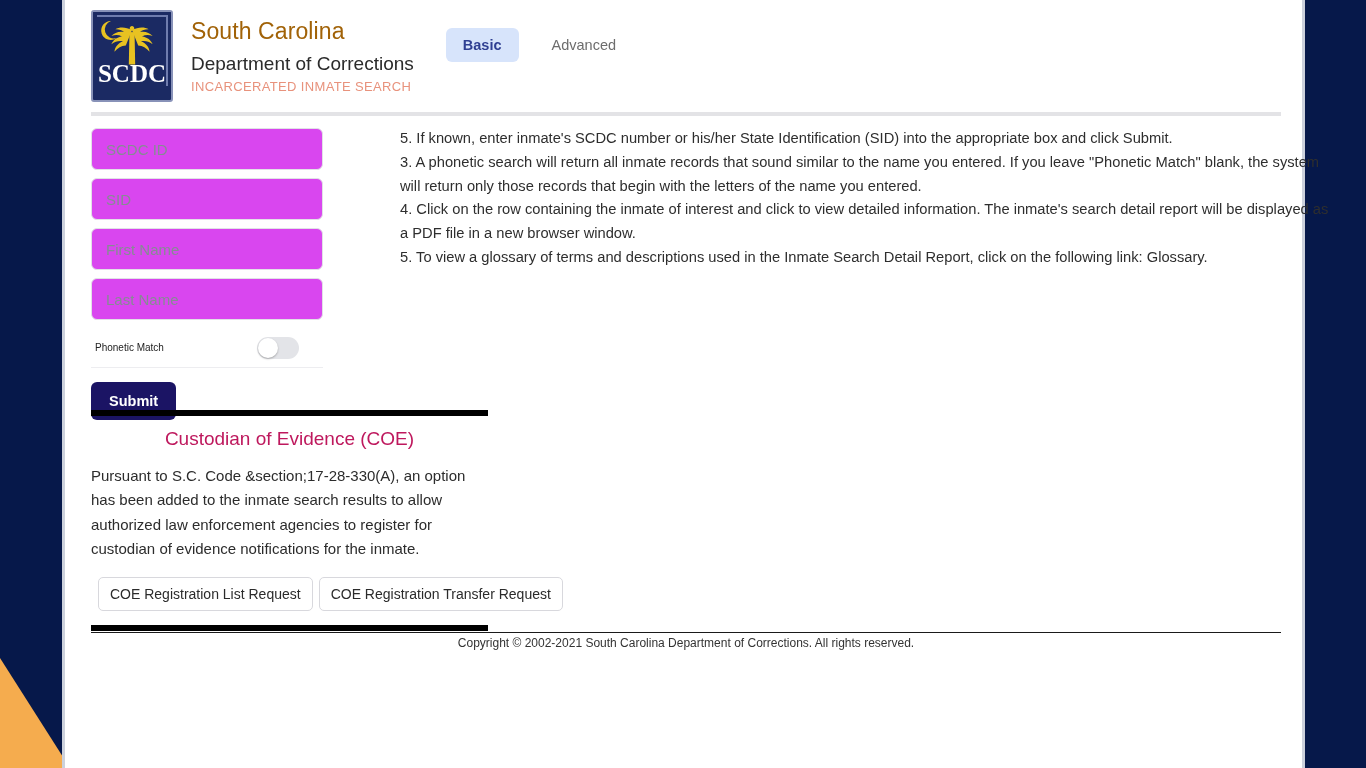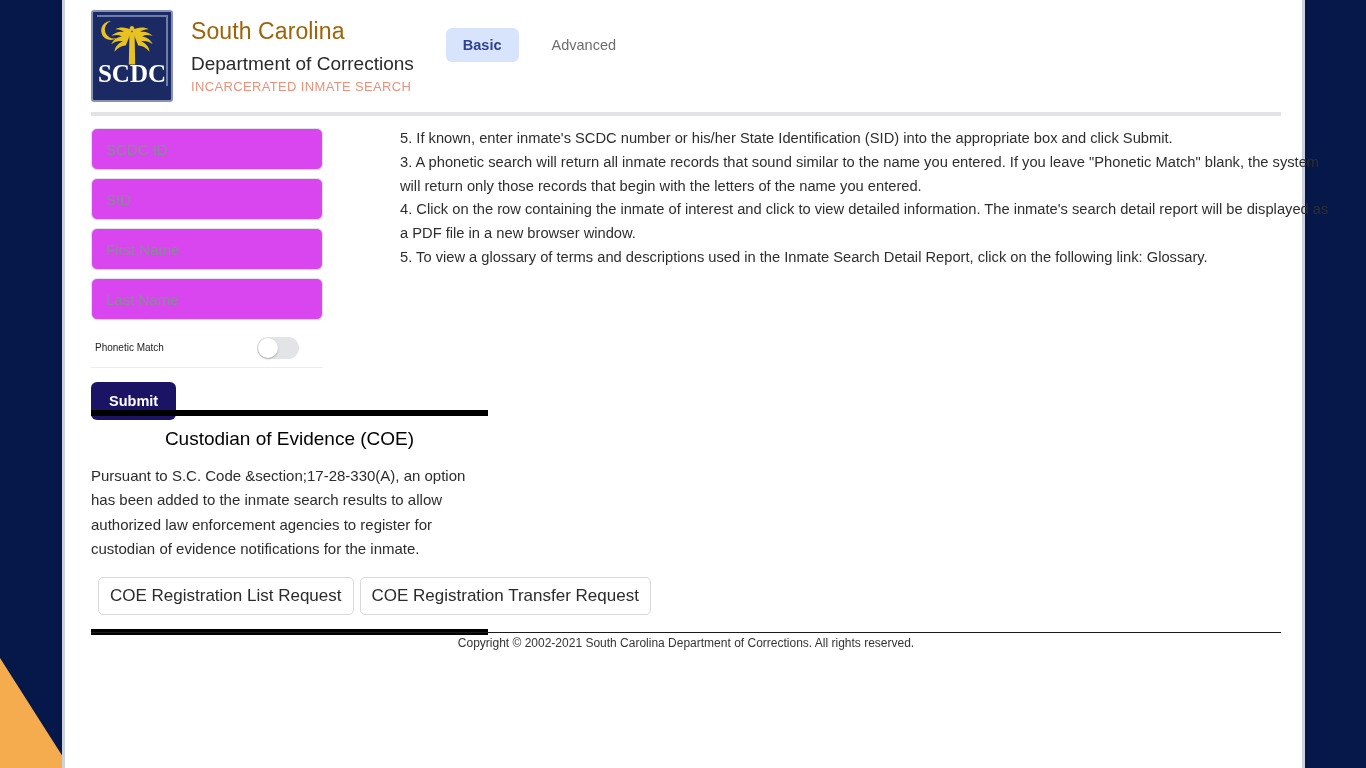--- a/index.html
+++ b/index.html
@@ -129,31 +129,31 @@
   
   #instructions {
     position: absolute; left: 335px; top: 127px; width: 935px;
     font-size: 14.7px; color: #2e2e2e; line-height: 1.62;
   }
   #instructions p { margin: 0; }
   
   #coe-panel { position: absolute; left: 26px; top: 410px; width: 397px; }
   .coe-bar { width: 397px; height: 6px; background: #000; }
   #coe-title {
-    text-align: center; font-size: 19px; color: #000000;
+    text-align: center; font-size: 19px; color: #be185d;
     margin: 12px 0 14px 0; font-weight: 400;
   }
   #coe-body {
     font-size: 15px; color: #2c2c2c; line-height: 1.62;
     width: 392px; margin-bottom: 16px;
   }
   #coe-actions { display: flex; gap: 6px; margin-left: 7px; margin-bottom: 14px; }
   .coe-button {
     background: #fff; border: 1px solid #d8d8dd; border-radius: 5px;
-    font-size: 17px; color: #2b2b2b; padding: 8px 11px;
+    font-size: 14px; color: #2b2b2b; padding: 8px 11px;
     cursor: pointer; font-family: "Liberation Sans", sans-serif;
     white-space: nowrap;
   }
   
   #footer-rule {
     position: absolute; left: 26px; top: 632px;
     width: 1190px; height: 1px; background: #1a1a1a;
   }
   #footer-copyright {
     position: absolute; left: 26px; top: 636px; width: 1190px;

